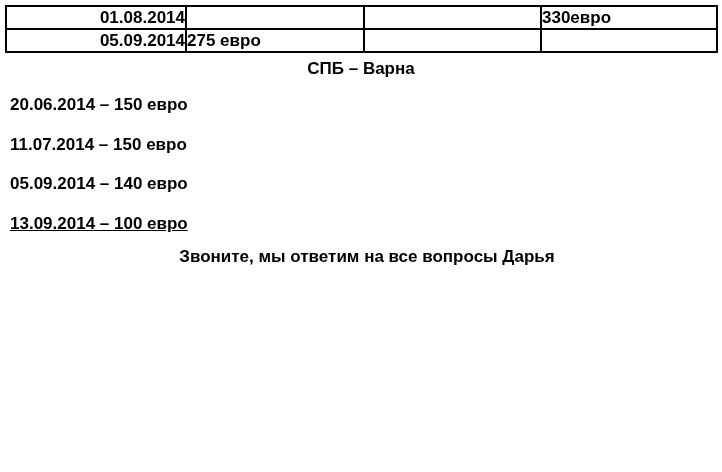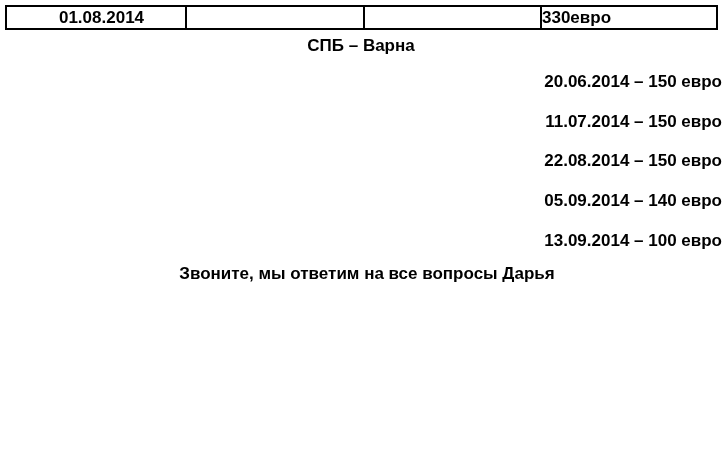--- a/index.html
+++ b/index.html
@@ -26,41 +26,41 @@
     height: 21px;
     padding: 0;
     font-size: 17px;
     line-height: 19px;
     text-align: left;
     vertical-align: middle;
     white-space: nowrap;
     overflow: hidden;
   }
   .price-table td.date-cell {
-    text-align: center;
+    text-align: right;
     padding-left: 11px;
   }
   .route-heading {
     margin: 6px 0 16px 0;
     text-align: center;
     font-size: 17px;
     line-height: 20px;
   }
   .price-list {
     margin: 16px 0 0 10px;
-    text-align: right;
   }
   .price-list .price-list-item {
     font-size: 17px;
     line-height: 20px;
     margin: 0 0 19.7px 0;
     white-space: nowrap;
   }
   .price-list .price-list-item:last-child {
     margin-bottom: 0;
+    text-decoration: underline;
   }
   .footer-note {
     margin: 13px 0 0 12px;
     text-align: center;
     font-size: 17px;
     line-height: 20px;
   }
 </style>
 </head>
 <body>
@@ -72,26 +72,31 @@
     <col style="width:177px">
     <col style="width:176px">
   </colgroup>
   <tbody>
     <tr>
       <td class="date-cell">01.08.2014</td>
       <td></td>
       <td></td>
       <td>330евро</td>
     </tr>
+    <tr>
+      <td class="date-cell">05.09.2014</td>
+      <td>275 евро</td>
+      <td></td>
+      <td></td>
+    </tr>
   </tbody>
 </table>
 
 <div class="route-heading">СПБ – Варна</div>
 
 <div class="price-list">
   <div class="price-list-item">20.06.2014 – 150 евро</div>
   <div class="price-list-item">11.07.2014 – 150 евро</div>
-  <div class="price-list-item">22.08.2014 – 150 евро</div>
   <div class="price-list-item">05.09.2014 – 140 евро</div>
   <div class="price-list-item">13.09.2014 – 100 евро</div>
 </div>
 
 <div class="footer-note">Звоните, мы ответим на все вопросы Дарья</div>
 
 </body></html>

